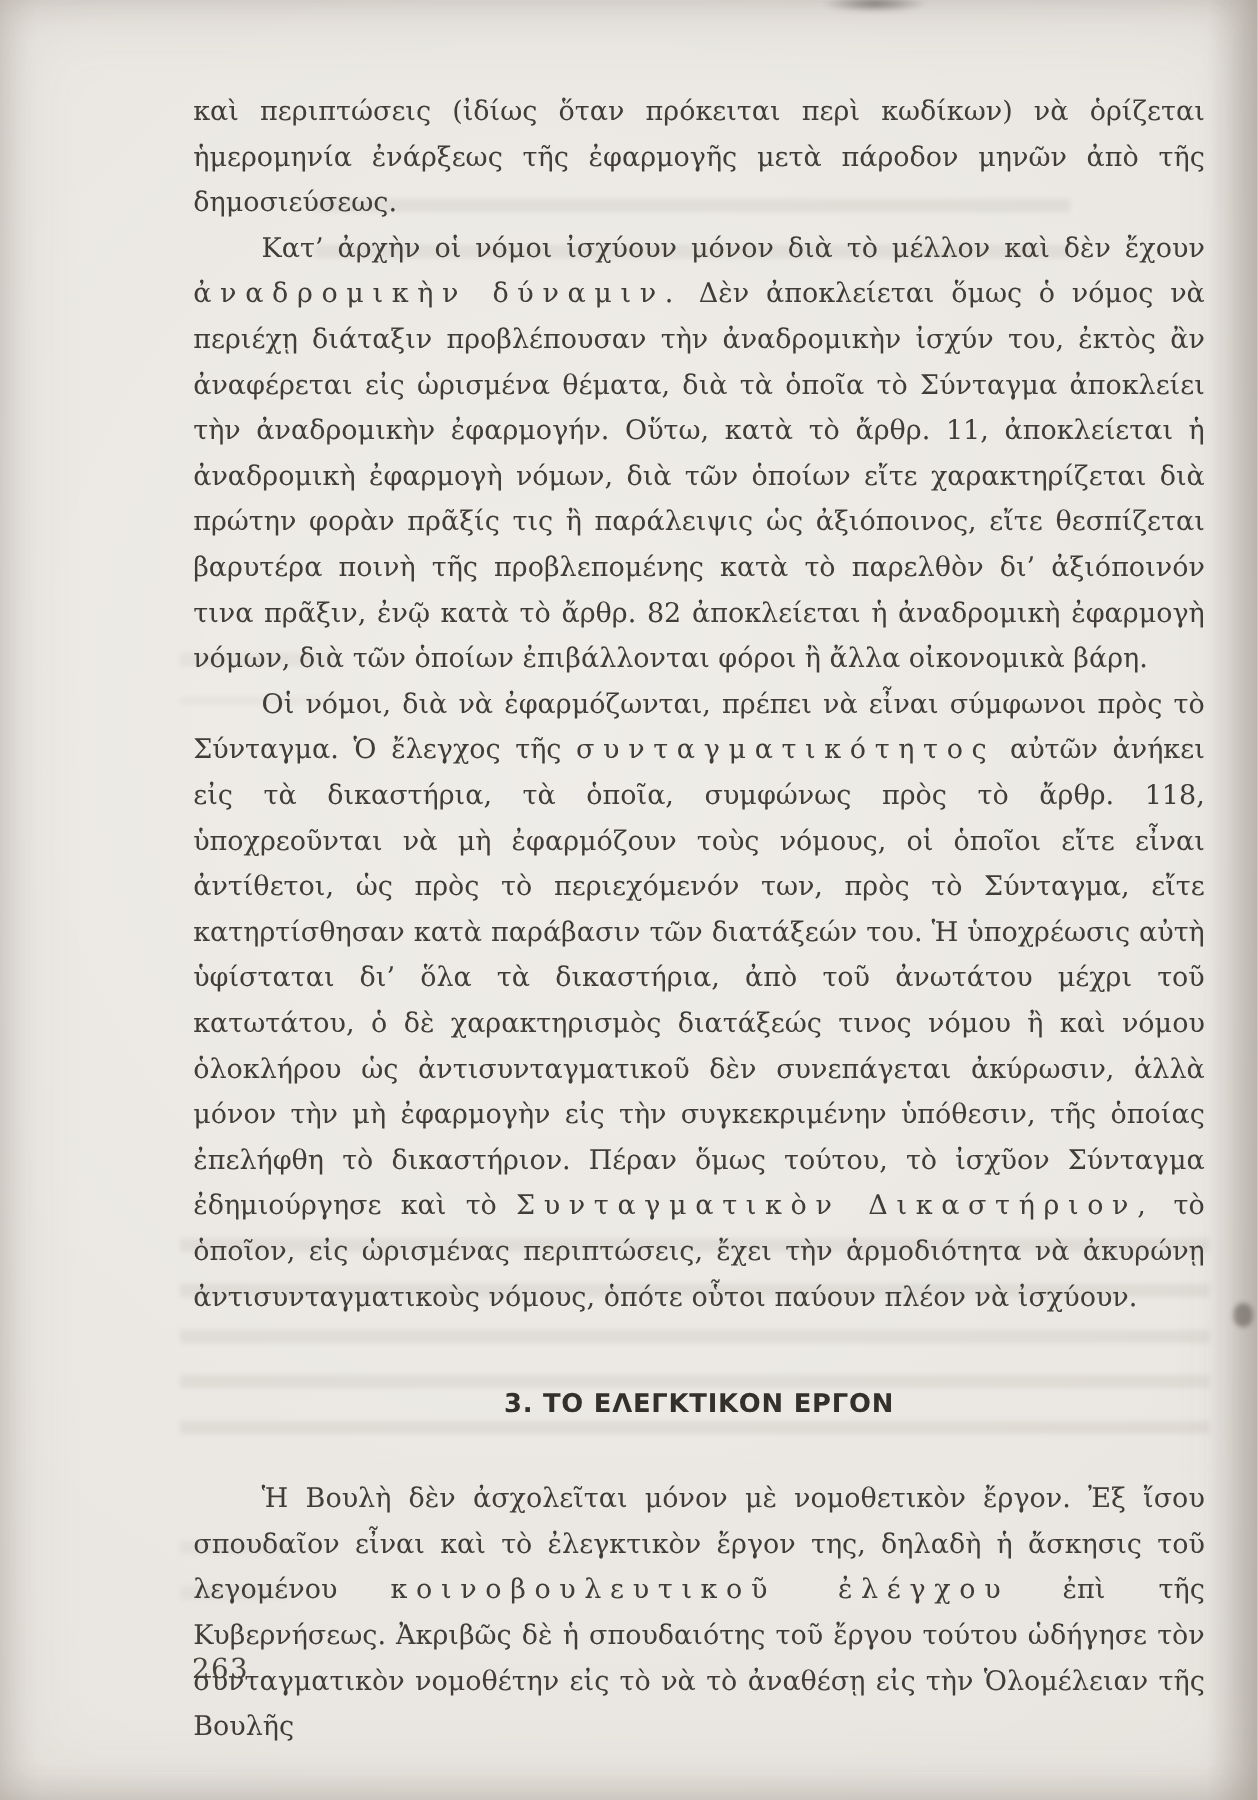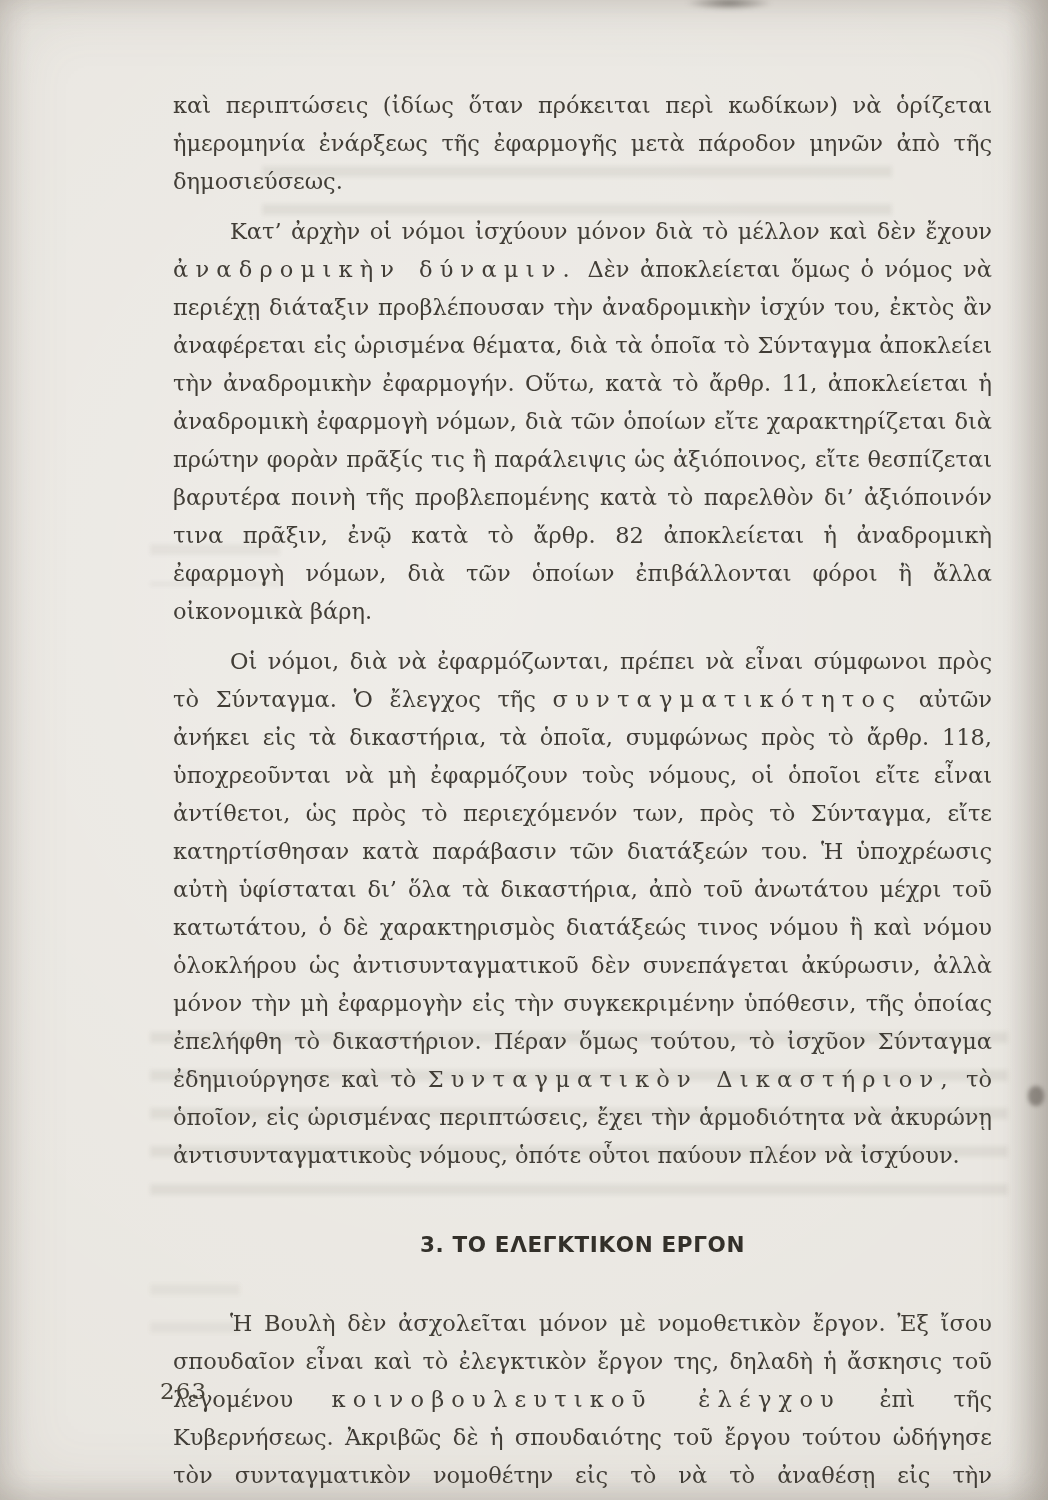--- a/index.html
+++ b/index.html
@@ -30,21 +30,21 @@
     position: absolute;
     left: 161px;
     top: 74px;
     width: 843px;
     color: #413d36;
     font-size: 22.5px;
     line-height: 38px;
     text-align: justify;
   }
   .body-paragraph {
-    margin: 12px;
+    margin: 0;
   }
   .body-paragraph.indent {
     text-indent: 57px;
   }
   .spaced {
     letter-spacing: 0.32em;
   }
   .section-heading {
     margin: 52px 0 40px 0;
     font-family: "DejaVu Sans", "Liberation Sans", sans-serif;

